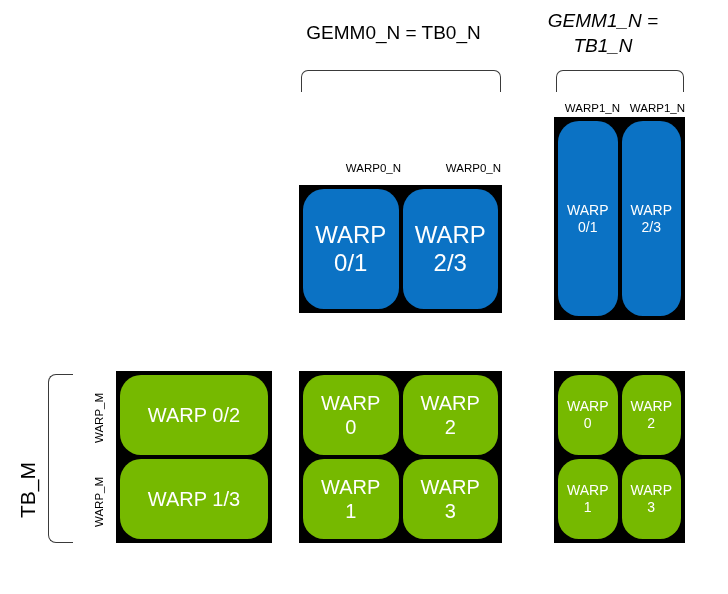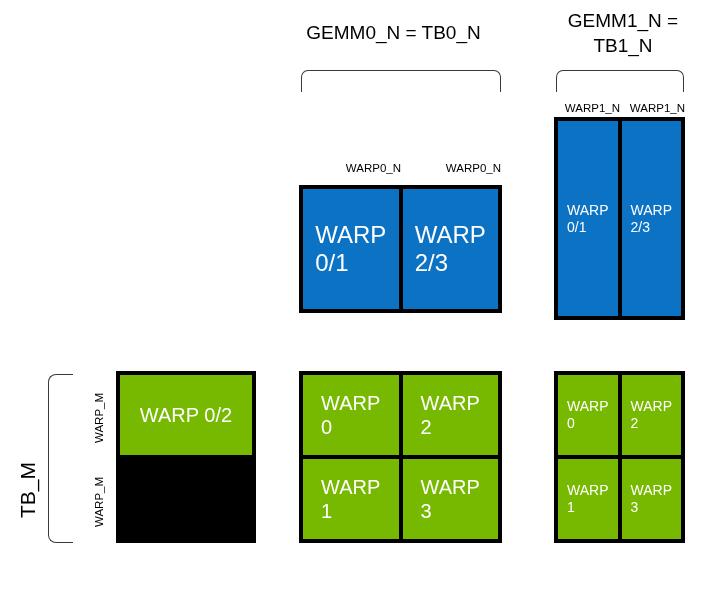--- a/index.html
+++ b/index.html
@@ -77,37 +77,39 @@
     display: grid;
     box-sizing: border-box;
     background: #000000;
     border: 4px solid #000000;
     gap: 4px;
   }
   .cell {
     display: flex;
     align-items: center;
     justify-content: center;
+    text-align: center;
     color: #ffffff;
     box-sizing: border-box;
     white-space: pre-line;
+    border-radius: 21px;
   }
   .cell.blue { background: #0b72c4; }
   .cell.green { background: #76b900; }
 
   .t-lg { font-size: 24px; line-height: 28px; }
   .t-md { font-size: 20px; line-height: 24px; }
   .t-sm { font-size: 14px; line-height: 17px; }
 </style>
 </head>
 <body>
 
 <div class="abs heading" style="left:286px; top:20px; width:215px;">GEMM0_N = TB0_N</div>
 
-<div class="abs heading" style="left:553px; top:8px; width:140px;">GEMM1_N =
+<div class="abs heading" style="left:533px; top:8px; width:140px;font-style:italic;">GEMM1_N =
 TB1_N</div>
 
 <div class="abs bracket-h" style="left:301px; top:70px; width:200px; height:22px;"></div>
 
 <div class="abs bracket-h" style="left:556px; top:70px; width:128px; height:22px;"></div>
 
 <div class="abs tick-label" style="left:556px; top:101px; width:64px;">WARP1_N</div>
 <div class="abs tick-label" style="left:621px; top:101px; width:64px;">WARP1_N</div>
 
 <div class="abs block" style="left:554px; top:117px; width:131px; height:203px; grid-template-columns:1fr 1fr; grid-template-rows:1fr;">
@@ -127,22 +129,23 @@
 2/3</div>
 </div>
 
 <div class="abs side-label" style="left:16px; top:398px; height:120px;">TB_M</div>
 
 <div class="abs bracket-v" style="left:48px; top:374px; width:25px; height:169px;"></div>
 
 <div class="abs tick-label-vert" style="left:92px; top:380px; height:76px;">WARP_M</div>
 <div class="abs tick-label-vert" style="left:92px; top:464px; height:76px;">WARP_M</div>
 
-<div class="abs block" style="left:116px; top:371px; width:140px; height:172px; grid-template-columns:1fr; grid-template-rows:1fr 1fr;">
+<div class="abs block" style="left:116px; top:371px; width:156px; height:172px; grid-template-columns:1fr; grid-template-rows:1fr 1fr;">
   <div class="cell green t-md">WARP 0/2</div>
+  <div class="cell green t-md">WARP 1/3</div>
 </div>
 
 <div class="abs block" style="left:299px; top:371px; width:203px; height:172px; grid-template-columns:1fr 1fr; grid-template-rows:1fr 1fr;">
   <div class="cell green t-md">WARP
 0</div>
   <div class="cell green t-md">WARP
 2</div>
   <div class="cell green t-md">WARP
 1</div>
   <div class="cell green t-md">WARP

